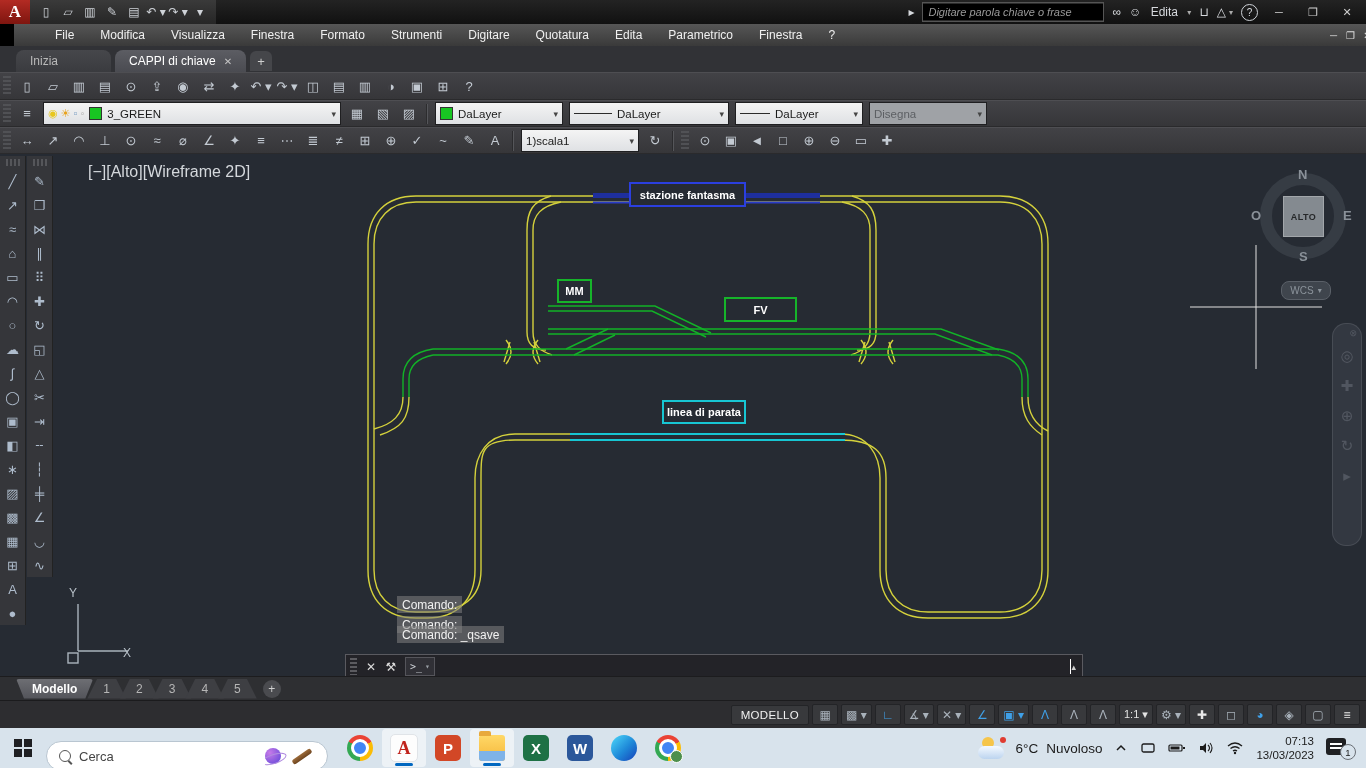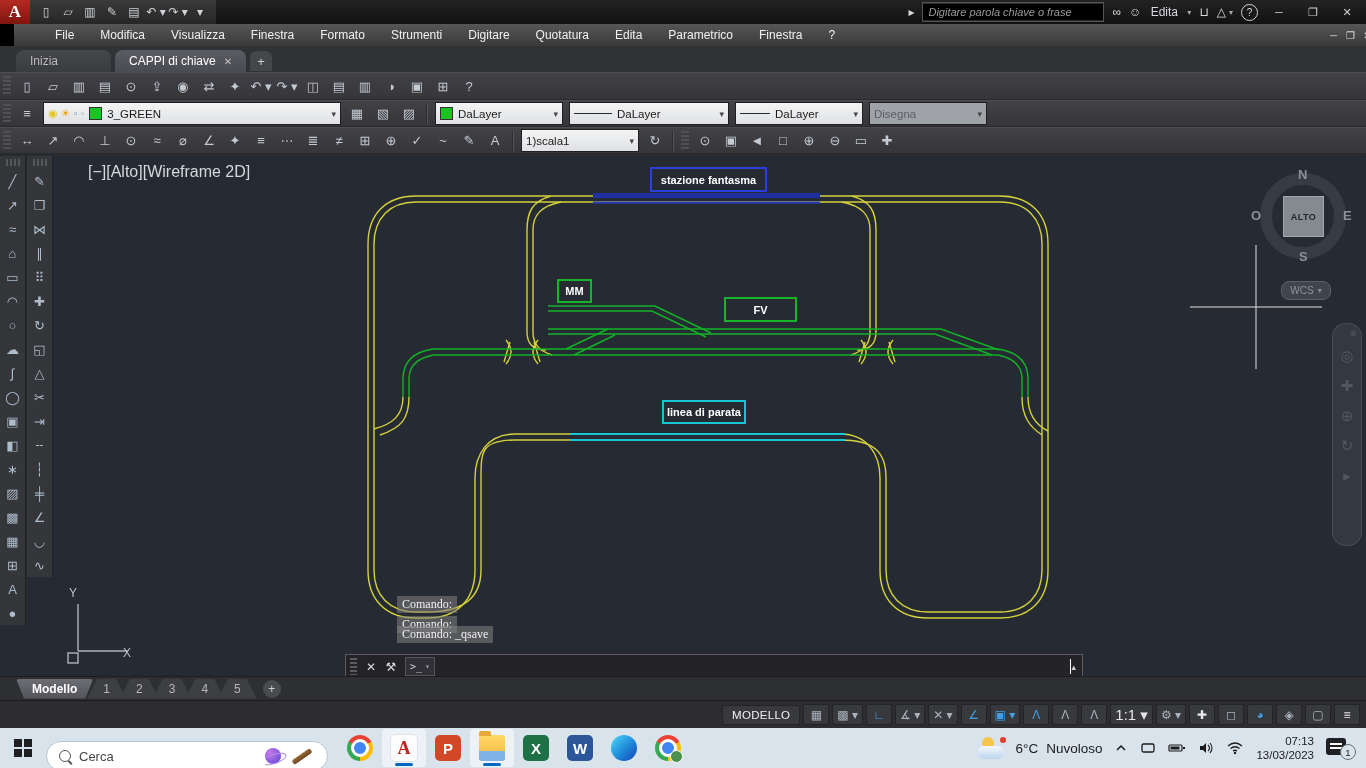--- a/index.html
+++ b/index.html
@@ -62,39 +62,39 @@
   .vc-letter{position:absolute;color:#8a9199;font-weight:bold;font-size:13px;}
   #vc-center{position:absolute;left:1228px;top:42px;width:41px;height:41px;background:#848a90;border:1px solid #a2a6aa;box-sizing:border-box;display:flex;align-items:center;justify-content:center;color:#26282a;font-size:9px;font-weight:bold;letter-spacing:.5px;}
   #wcs-pill{position:absolute;left:1226px;top:127px;width:48px;height:17px;background:#3f454d;border:1px solid #5a6068;border-radius:8px;display:flex;align-items:center;justify-content:center;gap:4px;color:#8b939b;font-size:10px;}
   
   #navbar{position:absolute;left:1277px;top:169px;width:30px;height:223px;background:rgba(74,80,89,.38);border:1px solid rgba(130,136,144,.25);border-radius:14px;display:flex;flex-direction:column;align-items:center;padding-top:4px;box-sizing:border-box;gap:6px;}
   #navbar .nv{color:rgba(220,228,236,.18);font-size:15px;height:24px;display:flex;align-items:center;}
   #navbar .nv.small{font-size:9px;height:10px;align-self:flex-end;margin-right:4px;}
   
   .ucs-label{position:absolute;color:#b7c0c8;font-size:12px;}
   
-  .cmd-hist{position:absolute;left:342px;height:17px;background:rgba(128,128,128,.55);color:#f2f2f2;font-family:Liberation Serif, serif;font-size:12px;display:inline-flex;align-items:center;padding:0 5px;white-space:pre;}
+  .cmd-hist{position:absolute;left:342px;height:17px;background:rgba(128,128,128,.55);color:#f2f2f2;font-family:Liberation Sans, sans-serif;font-size:12px;display:inline-flex;align-items:center;padding:0 5px;white-space:pre;}
   #cmdbar{position:absolute;left:290px;top:500px;width:738px;height:25px;background:#232328;border:1px solid #5a5a60;display:flex;align-items:center;box-sizing:border-box;}
   #cmdbar .cgrip{width:7px;height:17px;margin:0 4px;background:repeating-linear-gradient(#5b5b60 0 2px,transparent 2px 4px);}
   #cmdbar .cbtn{color:#dcdcdc;font-size:12px;width:20px;text-align:center;}
   #cmd-prompt-box{display:flex;align-items:center;gap:3px;background:#303036;border:1px solid #55555b;height:17px;padding:0 4px;margin:0 4px;color:#cfd3d8;font-size:10px;font-family:"DejaVu Sans Mono",monospace;}
   #cmd-caret{width:1px;height:15px;background:#fff;margin-left:4px;}
   #cmd-up{margin-left:auto;color:#cfcfcf;font-size:9px;padding-right:6px;}
   
   #laytabs{position:absolute;left:0;top:676px;width:1366px;height:24px;background:#2e2f32;display:flex;align-items:center;padding-left:16px;box-sizing:border-box;border-top:1px solid #1c1c1e;}
   .ltab{height:20px;padding:0 16px;display:flex;align-items:center;font-size:12px;color:#b6b6b6;background:#3e3f43;clip-path:polygon(10px 0,calc(100% - 10px) 0,100% 100%,0 100%);margin-right:-6px;}
   .ltab.active{background:linear-gradient(#6d6e73,#53545a);color:#fff;font-weight:bold;z-index:2;clip-path:polygon(0 0,100% 0,calc(100% - 8px) 100%,8px 100%);border-radius:3px;}
   #laytab-add{width:18px;height:18px;border-radius:50%;background:#4a4b4f;color:#d0d0d0;display:flex;align-items:center;justify-content:center;font-size:12px;margin-left:12px;}
   
   #statusbar{position:absolute;left:0;top:700px;width:1366px;height:28px;background:#2d2d30;border-top:1px solid #1b1b1d;display:flex;align-items:center;justify-content:flex-end;padding-right:6px;box-sizing:border-box;gap:3px;}
   #model-btn{color:#f0f0f0;font-size:11.5px;padding:3px 9px;background:#38393c;border:1px solid #232427;border-radius:2px;letter-spacing:.3px;}
   .sbtn{min-width:26px;height:21px;background:#38393c;border:1px solid #232427;border-radius:2px;color:#a9b2bb;font-size:12px;display:flex;align-items:center;justify-content:center;padding:0 4px;white-space:nowrap;}
   .sbtn.blue{color:#3fa0e8;}
   .sbtn.white{color:#e8e8e8;}
-  .sbtn.txt{font-size:15px;color:#e4e4e4;}
+  .sbtn.txt{font-size:11px;color:#e4e4e4;}
   
   #taskbar{position:absolute;left:0;top:728px;width:1366px;height:40px;background:#d8e3ec;display:flex;align-items:center;color:#1b1b1b;}
   #win-logo{width:18px;height:18px;margin:0 14px 0 14px;display:grid;grid-template-columns:8px 8px;grid-template-rows:8px 8px;gap:2px;}
   #win-logo span{background:#1f2023;}
   #task-search{width:282px;height:30px;background:#fff;border:1px solid #b9c6d1;border-radius:16px;display:flex;align-items:center;padding:0 4px 0 12px;box-sizing:border-box;gap:8px;font-size:13px;color:#444;margin-top:16px;}
   #mag{width:10px;height:10px;border:1.6px solid #555;border-radius:50%;position:relative;}
   #mag::after{content:"";position:absolute;left:9px;top:9px;width:5px;height:1.6px;background:#555;transform:rotate(45deg);transform-origin:0 0;}
   #bing-art{margin-left:auto;display:flex;align-items:center;position:relative;width:58px;height:28px;overflow:hidden;border-radius:0 14px 14px 0;}
   #planet{width:16px;height:16px;border-radius:50%;background:radial-gradient(circle at 30% 30%,#c77ae8,#5b44d8);position:relative;}
   #planet::after{content:"";position:absolute;left:-4px;top:6px;width:24px;height:8px;border:1.5px solid #b08be0;border-radius:50%;transform:rotate(-18deg);}
@@ -633,21 +633,21 @@
         <g stroke="#e2e2e2" stroke-width="1" fill="none">
           <path d="M 1135,153 H 1267"></path>
             <path d="M 1201,91 V 215"></path>
         </g>
       </svg>
 
       
       <button id="vp-controls">[−][Alto][Wireframe 2D]</button>
 
       
-      <div class="dlabel box-blue" style="left:574px;top:13px;width:113px;height:21px;margin-left:21px;">stazione fantasma</div>
+      <div class="dlabel box-blue" style="left:574px;top:28px;width:113px;height:21px;">stazione fantasma</div>
       <div class="dlabel box-green" style="left:502px;top:125px;width:31px;height:20px;">MM</div>
       <div class="dlabel box-green" style="left:669px;top:143px;width:69px;height:21px;">FV</div>
       <div class="dlabel box-cyan" style="left:607px;top:246px;width:80px;height:20px;">linea di parata</div>
 
       
       <span class="ucs-label" style="left:14px;top:432px;">Y</span>
       <span class="ucs-label" style="left:68px;top:492px;">X</span>
 
       
       <div id="viewcube-ring"></div>

